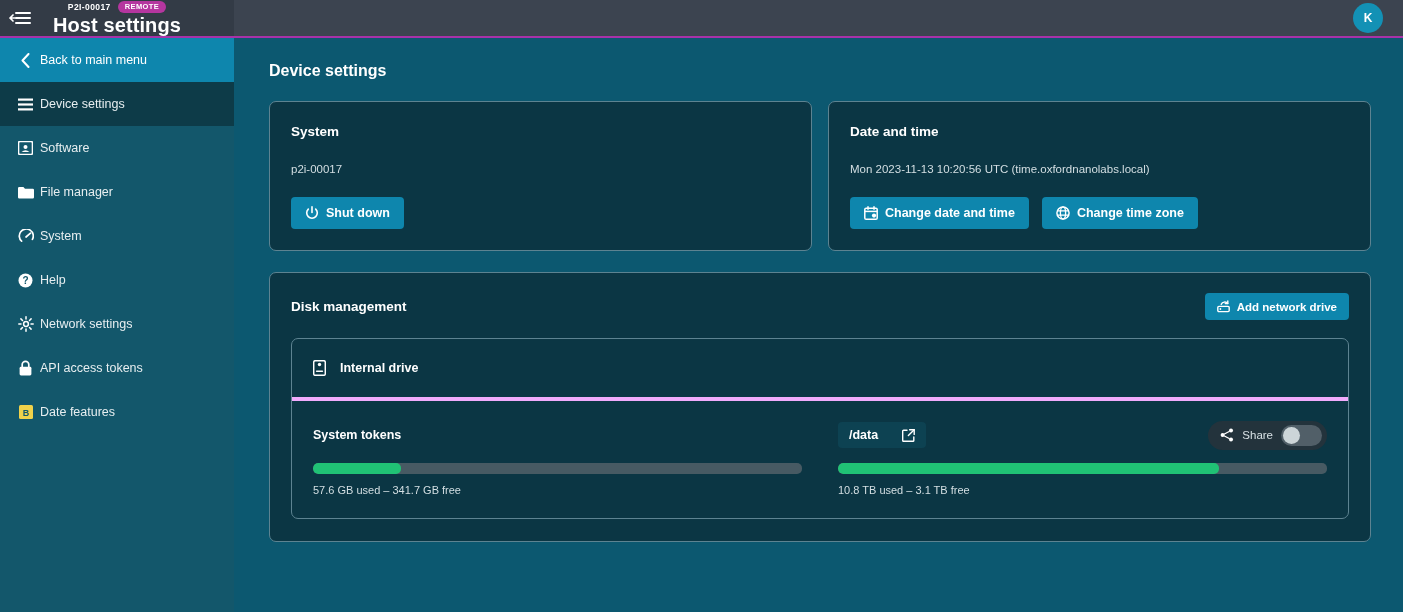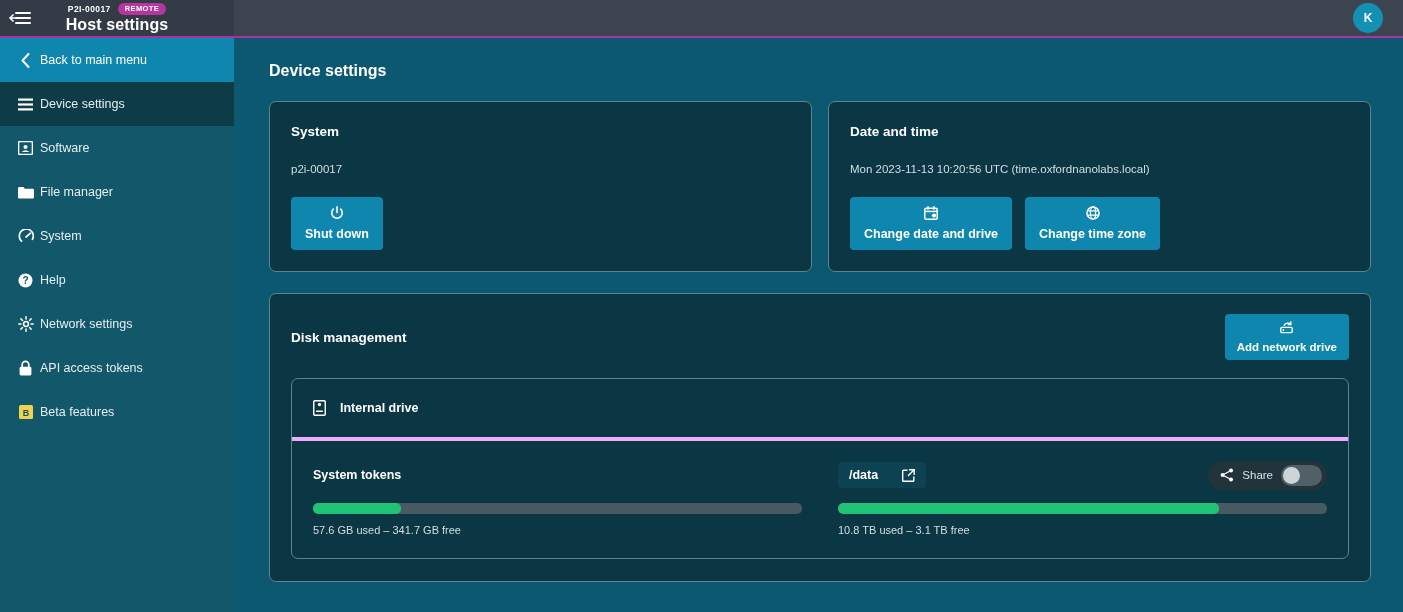--- a/index.html
+++ b/index.html
@@ -34,21 +34,21 @@
   .hostline1 { display: flex; align-items: center; gap: 7px; justify-content: center; padding-bottom: 2px; }
   .host-id {
     font-size: 8.5px; font-weight: bold; color: #ffffff; letter-spacing: .4px;
   }
   .badge-remote {
     background: #b5369f; color: #fff;
     font-size: 7.5px; font-weight: bold; letter-spacing: .4px;
     border-radius: 9px; padding: 2px 7px 2.5px;
   }
   .host-title {
-    font-size: 16px; font-weight: bold; color: #ffffff; text-align: center;
+    font-size: 20px; font-weight: bold; color: #ffffff; text-align: center;
     letter-spacing: .1px;
   }
   .topbar-right { flex: 1; display: flex; align-items: center; justify-content: flex-end; padding-right: 20px; }
   .avatar {
     width: 30px; height: 30px; border-radius: 50%;
     background: #1391b5; color: #fff;
     display: flex; align-items: center; justify-content: center;
     font-size: 12px; font-weight: bold; cursor: pointer;
   }
 
@@ -95,21 +95,21 @@
   .card-half { flex: 1 1 0; padding: 22px 21px 21px; }
   .card-title { font-size: 13.5px; font-weight: bold; color: #ffffff; }
   .card-sub { font-size: 11.5px; color: #d4dfe3; margin-top: 24px; }
 
   .btn {
     display: inline-flex; align-items: center; gap: 7px;
     background: #0e86ad; color: #ffffff;
     border: none; border-radius: 4px;
     font-family: "Liberation Sans", sans-serif;
     font-size: 12.5px; font-weight: bold;
-    padding: 9px 14px; cursor: pointer; flex-direction: column;
+    padding: 9px 14px; cursor: pointer;
   }
   .btn-row { display: flex; gap: 13px; margin-top: 22px; }
 
   
   .disk-card { margin-top: 21px; padding: 20px 21px 22px; }
   .disk-head { display: flex; align-items: center; justify-content: space-between; }
   .btn-sm { font-size: 11.5px; padding: 7px 12px; }
 
   .drive {
     margin-top: 18px;
@@ -270,21 +270,21 @@
         <span class="lbl">API access tokens</span>
       </div>
 
       <div class="nav-item">
         <span class="ico">
           <svg width="14" height="14" viewBox="0 0 14 14">
             <rect x="0" y="0" width="14" height="14" rx="1.5" fill="#f0d24b"></rect>
             <text x="7" y="10.6" text-anchor="middle" font-family="Liberation Sans, sans-serif" font-size="9" font-weight="bold" fill="#13576b">B</text>
           </svg>
         </span>
-        <span class="lbl">Beta features</span>
+        <span class="lbl">Date features</span>
       </div>
     </div>
 
     <div class="main">
 
       <div class="page-title">Device settings</div>
 
       <div class="row">
 
         <div class="card card-half">
@@ -309,21 +309,21 @@
           <div class="btn-row">
             <button class="btn">
               <span>
                 <svg width="14" height="14" viewBox="0 0 14 14" fill="none">
                   <rect x="0.8" y="2.2" width="12.4" height="11" rx="1.3" stroke="#ffffff" stroke-width="1.5"></rect>
                   <path d="M0.8 5.4H13.2" stroke="#ffffff" stroke-width="1.5"></path>
                   <path d="M4 0.8V3.2M10 0.8V3.2" stroke="#ffffff" stroke-width="1.5" stroke-linecap="round"></path>
                   <circle cx="10" cy="9.6" r="2.1" fill="#ffffff"></circle>
                 </svg>
               </span>
-              <span>Change date and drive</span>
+              <span>Change date and time</span>
             </button>
             <button class="btn">
               <span>
                 <svg width="14" height="14" viewBox="0 0 14 14" fill="none">
                   <circle cx="7" cy="7" r="6.1" stroke="#ffffff" stroke-width="1.5"></circle>
                   <ellipse cx="7" cy="7" rx="2.6" ry="6.1" stroke="#ffffff" stroke-width="1.3"></ellipse>
                   <path d="M1.2 4.8H12.8M1.2 9.2H12.8" stroke="#ffffff" stroke-width="1.3"></path>
                 </svg>
               </span>
               <span>Change time zone</span>

